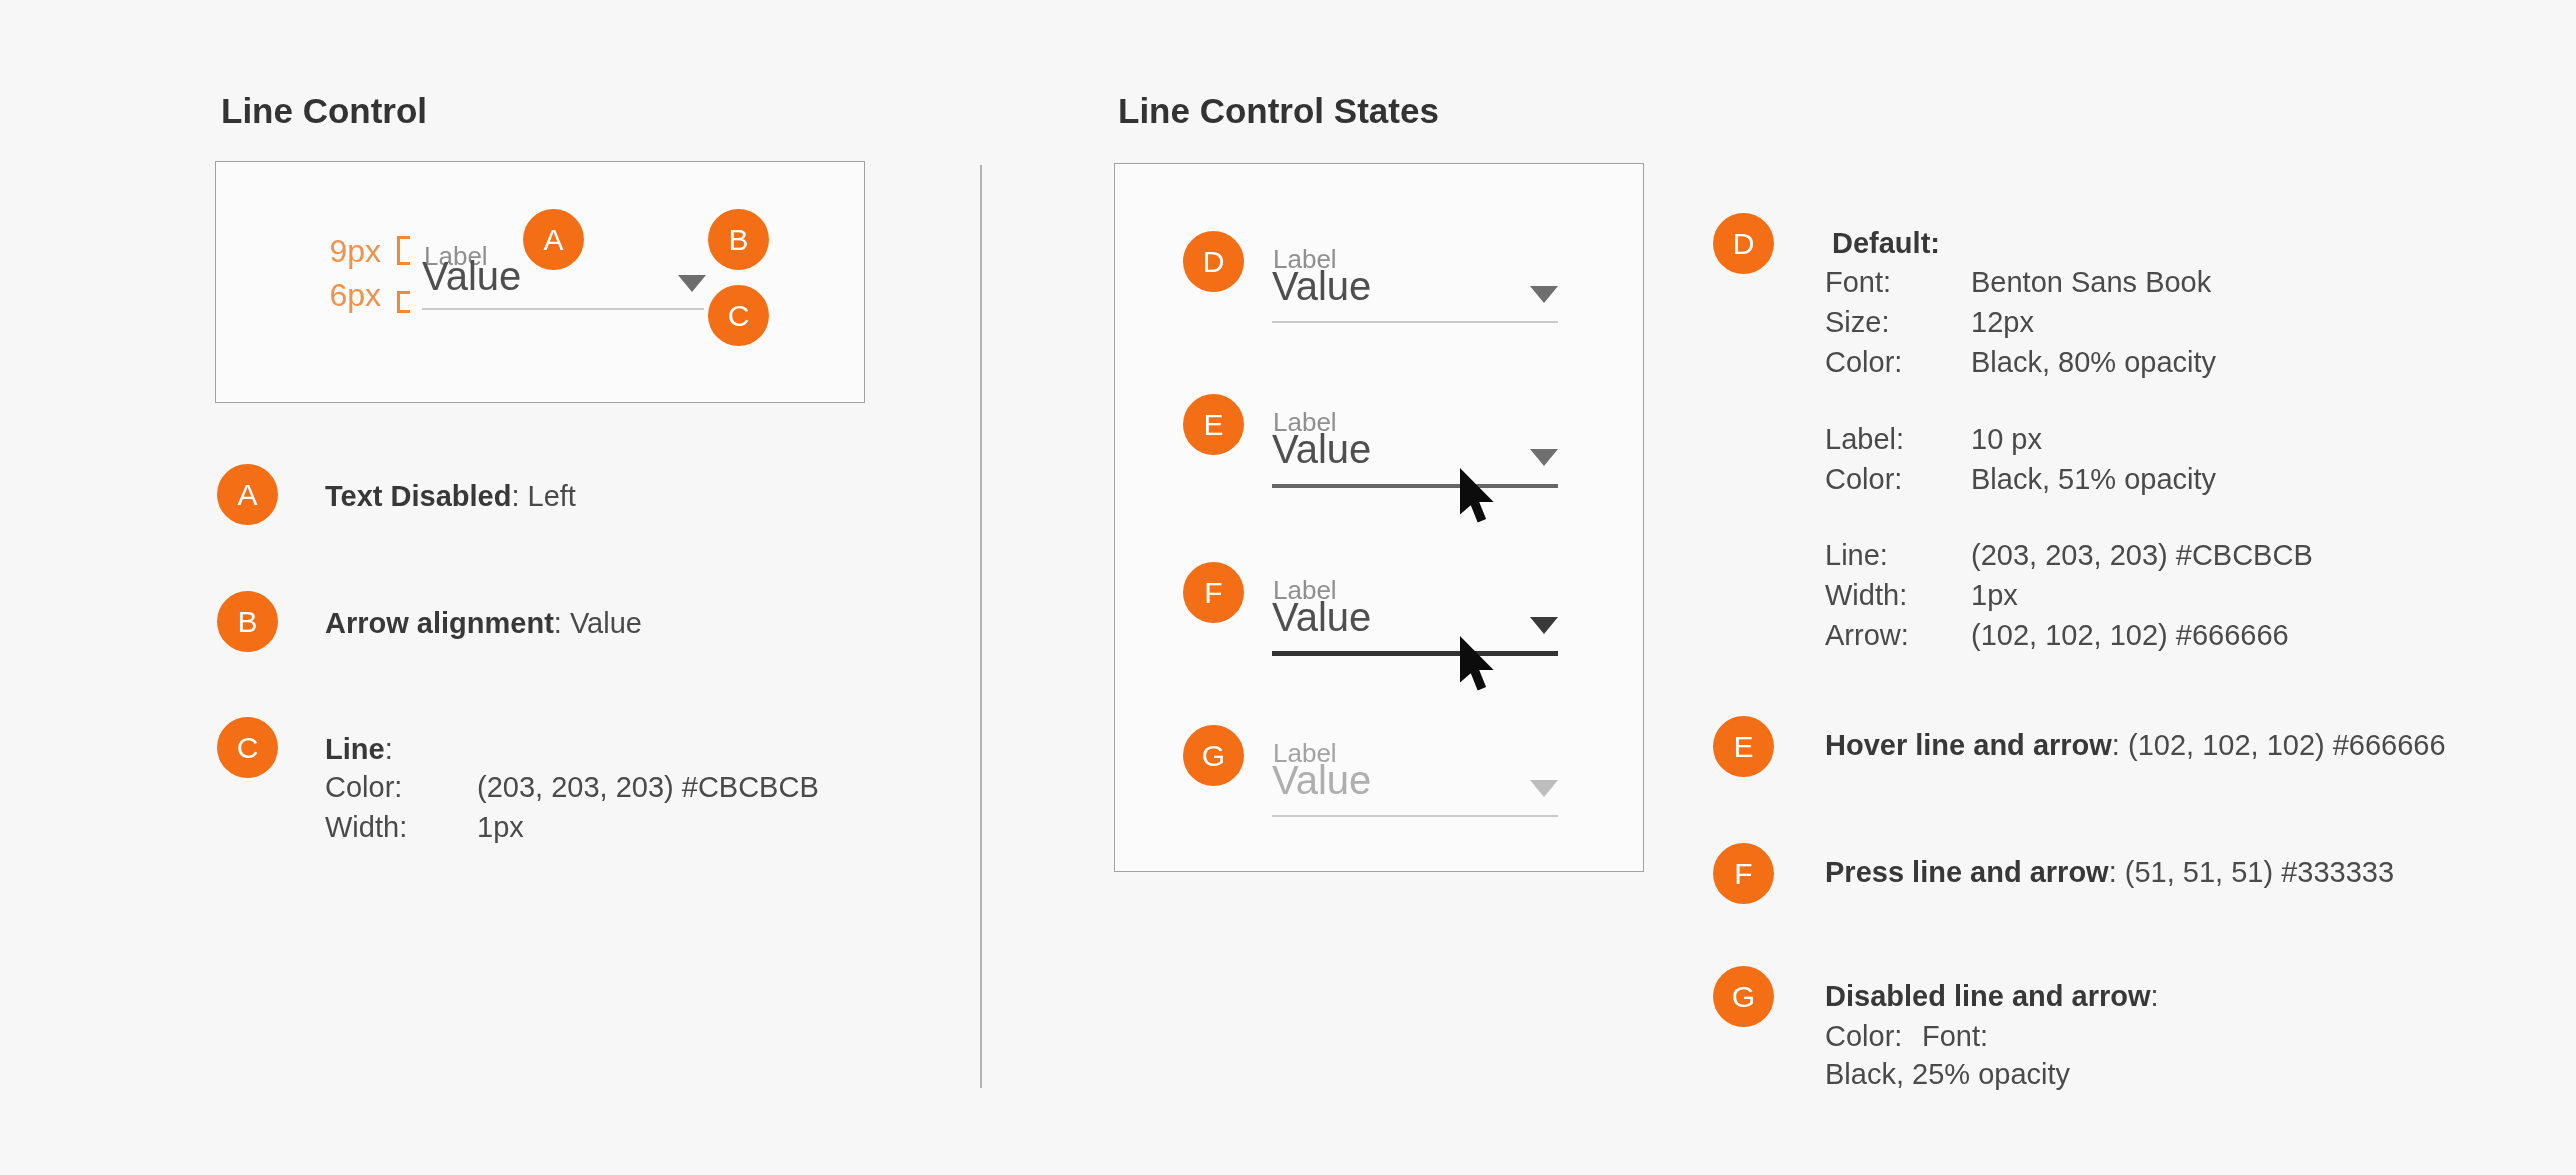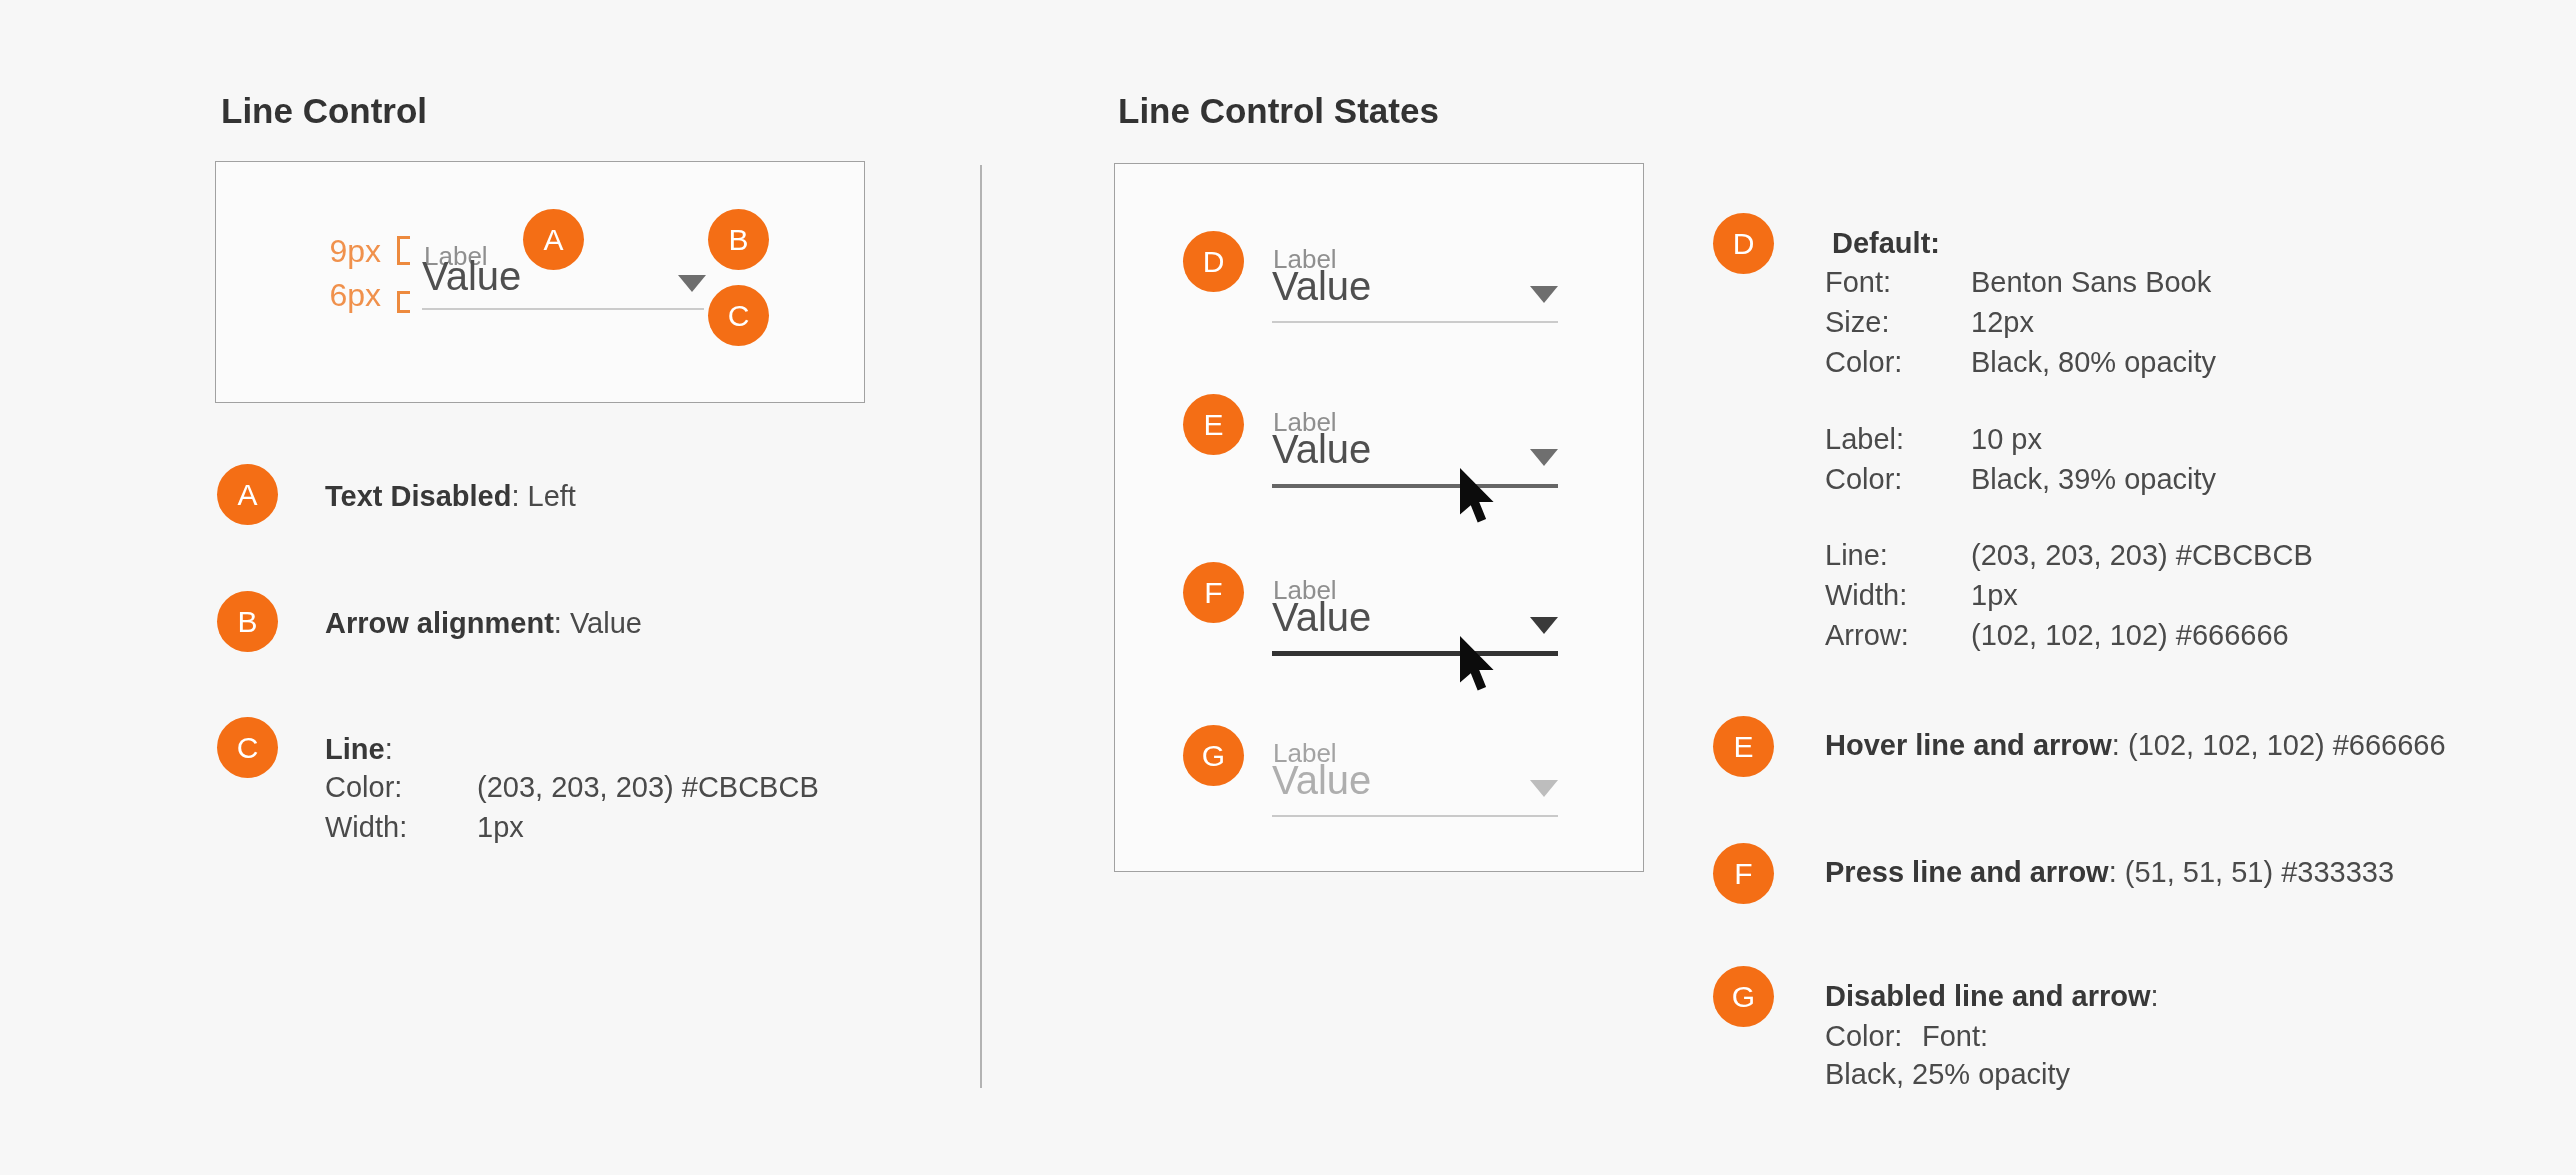--- a/index.html
+++ b/index.html
@@ -145,21 +145,21 @@
     <span>Benton Sans Book</span>
     <span>Size:</span>
     <span>12px</span>
     <span>Color:</span>
     <span>Black, 80% opacity</span>
   </div>
   <div class="spec-grid cols-right" style="left:1825px;top:419px;">
     <span>Label:</span>
     <span>10 px</span>
     <span>Color:</span>
-    <span>Black, 39% opacity</span>
+    <span>Black, 51% opacity</span>
   </div>
   <div class="spec-grid cols-right" style="left:1825px;top:535px;">
     <span>Line:</span>
     <span>(203, 203, 203) #CBCBCB</span>
     <span>Width:</span>
     <span>1px</span>
     <span>Arrow:</span>
     <span>(102, 102, 102) #666666</span>
   </div>
 

